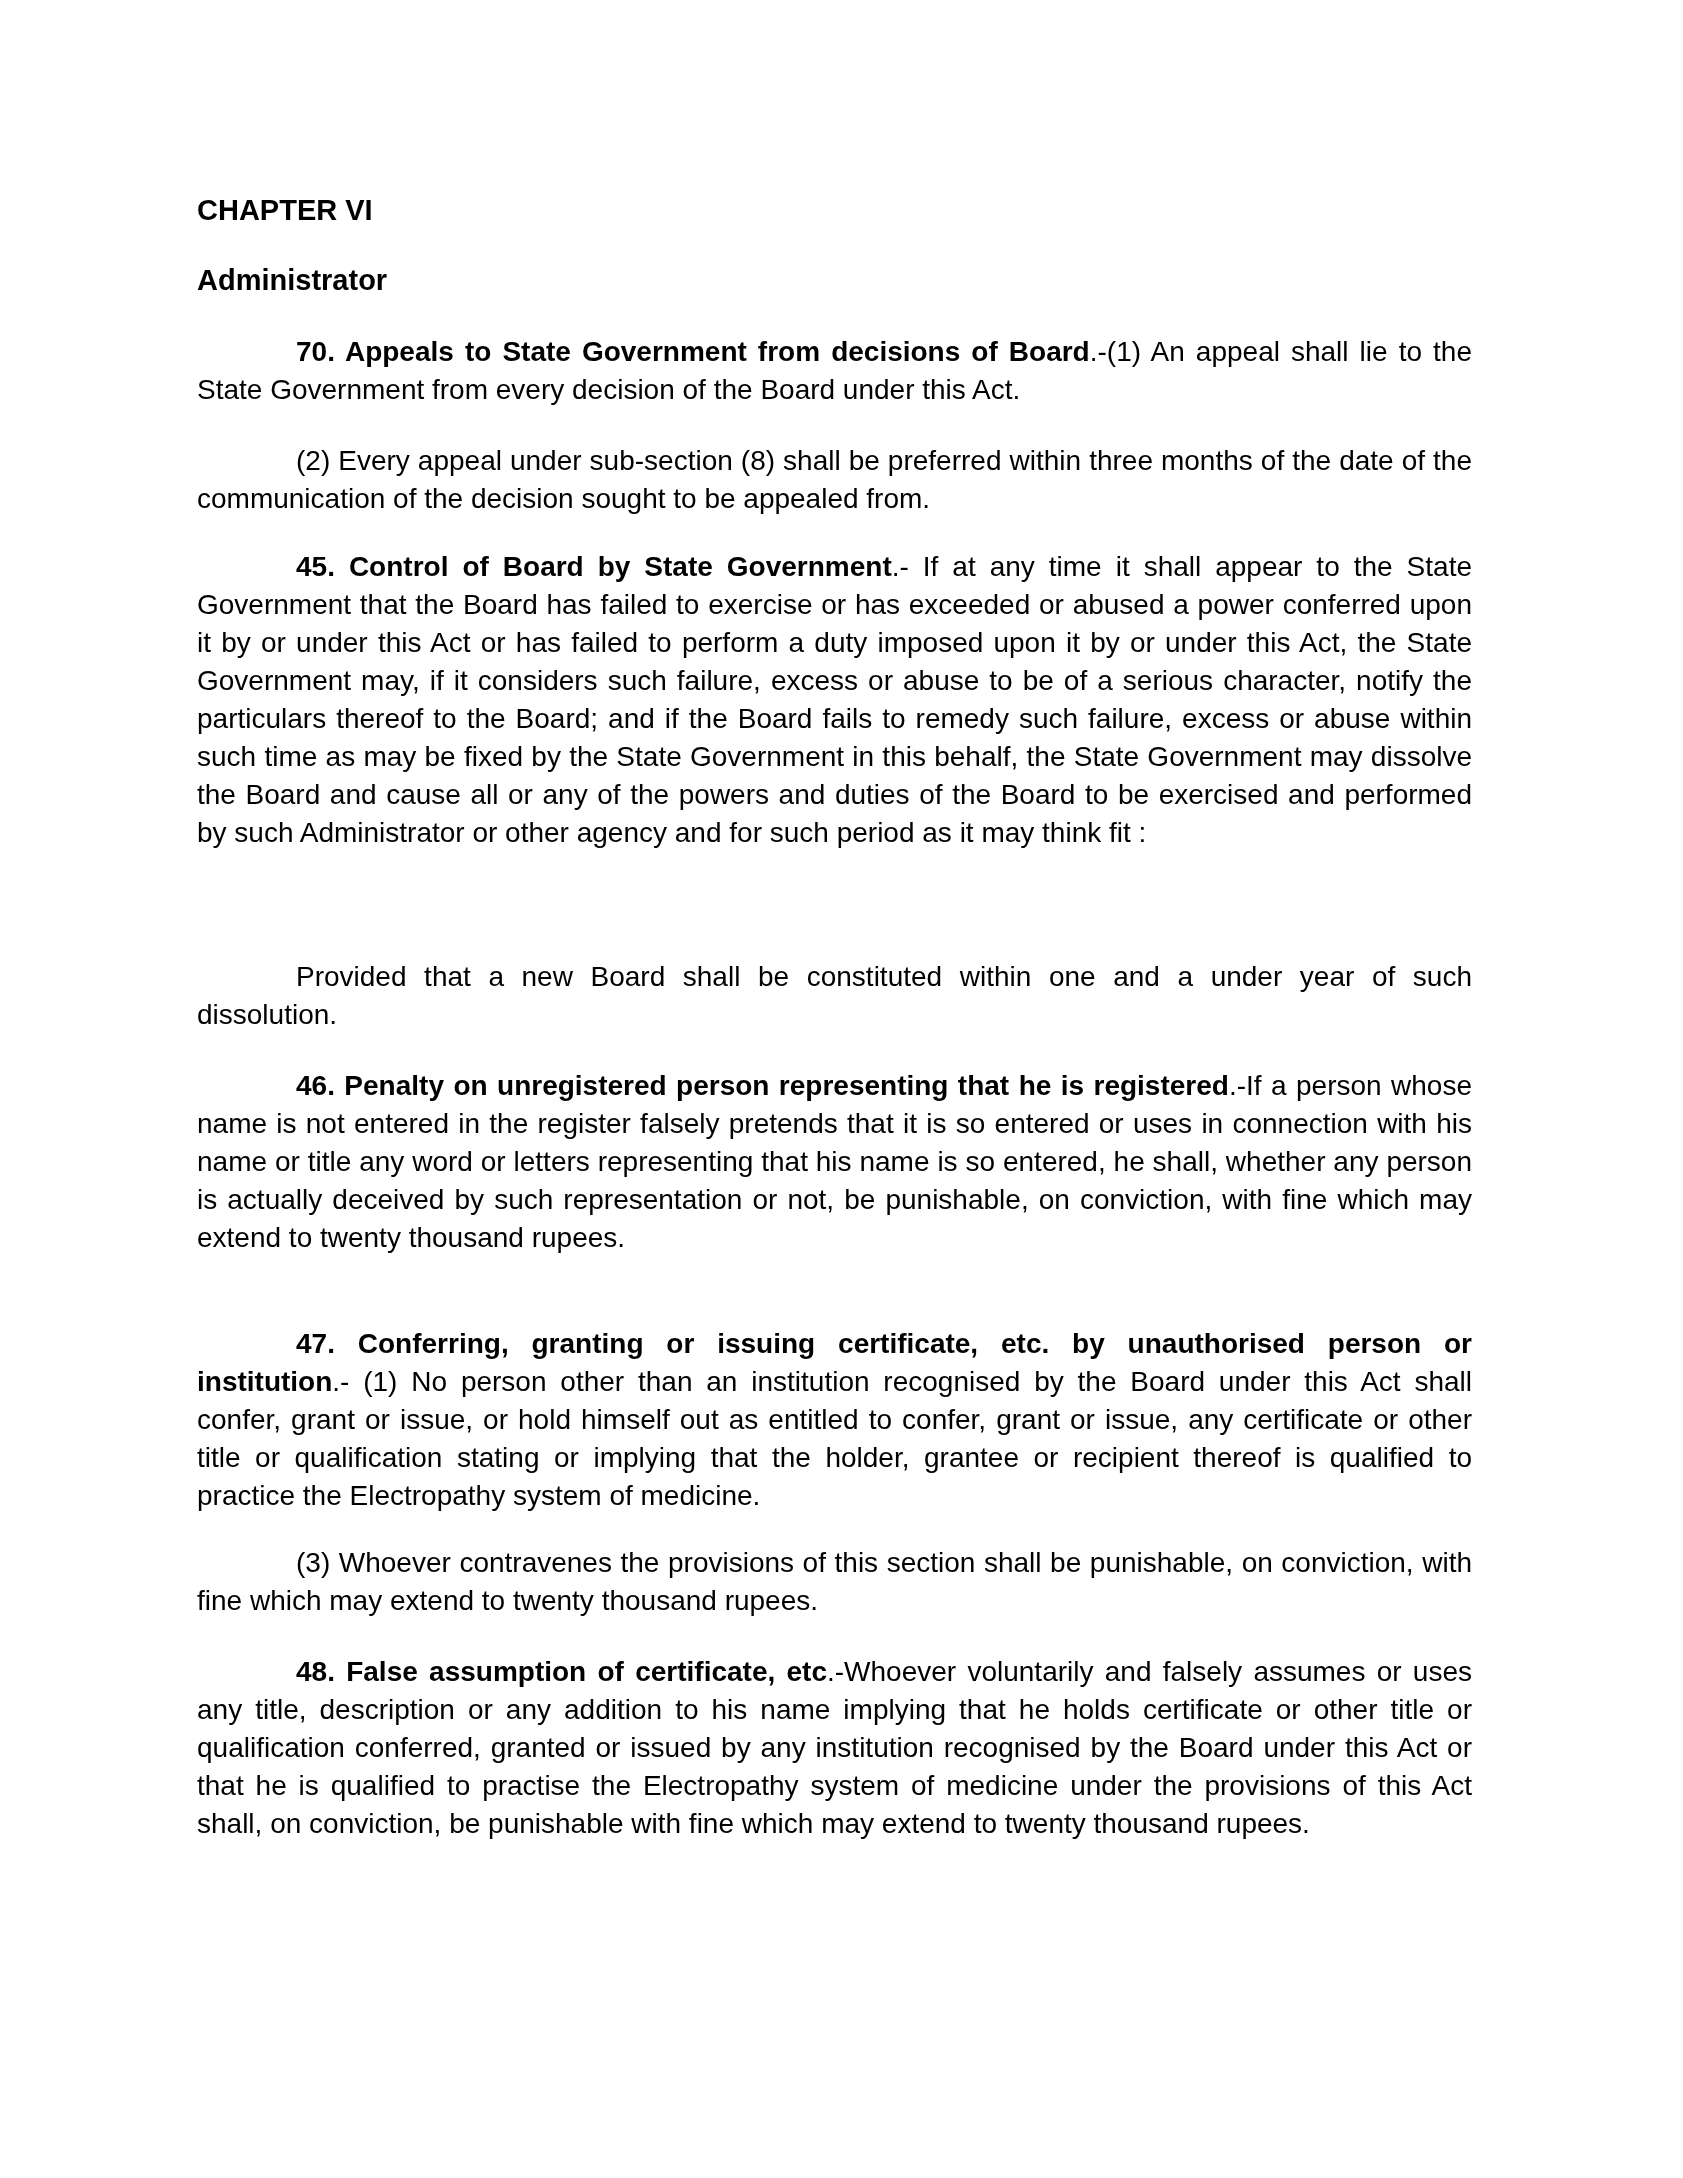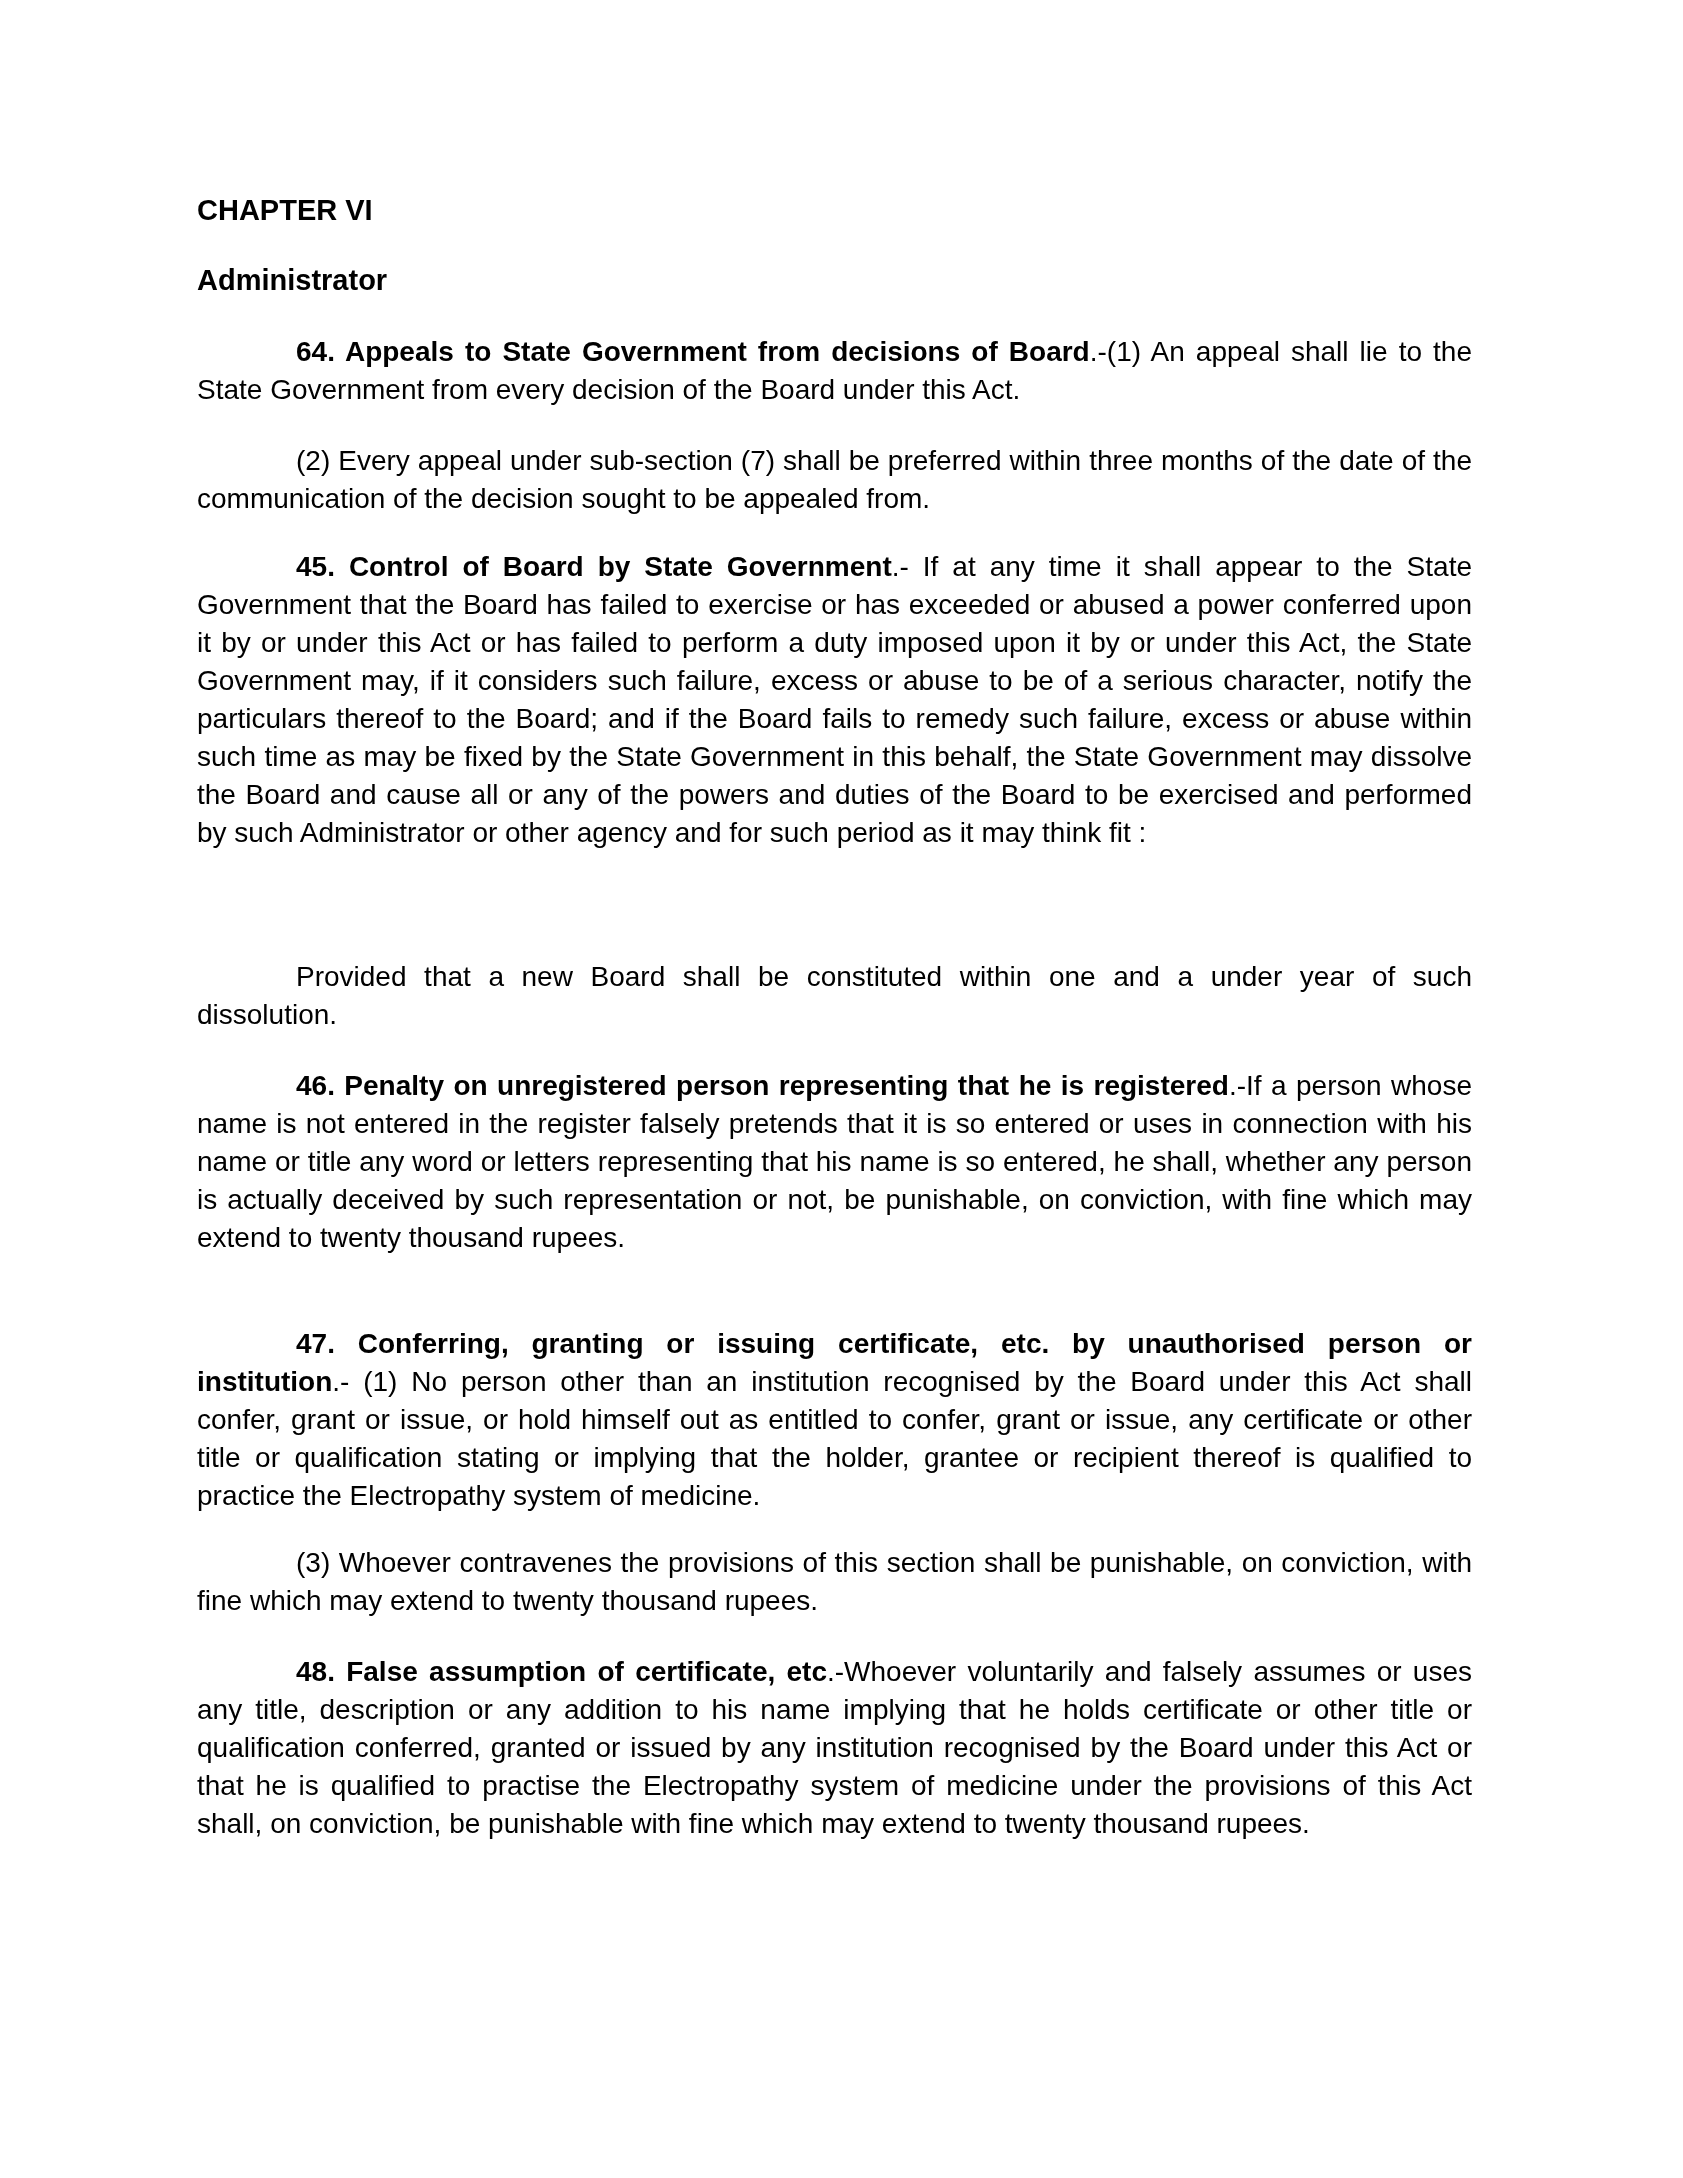--- a/index.html
+++ b/index.html
@@ -12,23 +12,23 @@
   .ind { text-indent:99px; }
   b { font-weight:bold; }
 </style>
 </head>
 <body>
 
 <div class="page">
   <div class="center chap">CHAPTER VI</div>
   <div class="center misc">Administrator</div>
 
-  <div class="para ind" style="top:333px"><b>64. Appeals to State Government from decisions of Board</b><span>.-(1) An appeal shall lie to the State Government from every decision of the Board under this Act.</span></div>
+  <div class="para ind" style="top:333px"><b>70. Appeals to State Government from decisions of Board</b><span>.-(1) An appeal shall lie to the State Government from every decision of the Board under this Act.</span></div>
 
-  <div class="para ind" style="top:442px"><span>(2) Every appeal under sub-section (7) shall be preferred within three months of the date of the communication of the decision sought to be appealed from.</span></div>
+  <div class="para ind" style="top:442px"><span>(2) Every appeal under sub-section (8) shall be preferred within three months of the date of the communication of the decision sought to be appealed from.</span></div>
 
   <div class="para ind" style="top:548px"><b>45. Control of Board by State Government</b><span>.- If at any time it shall appear to the State Government that the Board has failed to exercise or has exceeded or abused a power conferred upon it by or under this Act or has failed to perform a duty imposed upon it by or under this Act, the State Government may, if it considers such failure, excess or abuse to be of a serious character, notify the particulars thereof to the Board; and if the Board fails to remedy such failure, excess or abuse within such time as may be fixed by the State Government in this behalf, the State Government may dissolve the Board and cause all or any of the powers and duties of the Board to be exercised and performed by such Administrator or other agency and for such period as it may think fit :</span></div>
 
   <div class="para ind" style="top:958px; padding-right:28px"><span>Provided that a new Board shall be constituted within one and a under year of such dissolution.</span></div>
 
   <div class="para ind" style="top:1067px"><b>46. Penalty on unregistered person representing that he is registered</b><span>.-If a person whose name is not entered in the register falsely pretends that it is so entered or uses in connection with his name or title any word or letters representing that his name is so entered, he shall, whether any person is actually deceived by such representation or not, be punishable, on conviction, with fine which may extend to twenty thousand rupees.</span></div>
 
   <div class="para ind" style="top:1325px"><b>47. Conferring, granting or issuing certificate, etc. by unauthorised person or institution</b><span>.- (1) No person other than an institution recognised by the Board under this Act shall confer, grant or issue, or hold himself out as entitled to confer, grant or issue, any certificate or other title or qualification stating or implying that the holder, grantee or recipient thereof is qualified to practice the Electropathy system of medicine.</span></div>
 
   <div class="para ind" style="top:1544px"><span>(3) Whoever contravenes the provisions of this section shall be punishable, on conviction, with fine which may extend to twenty thousand rupees.</span></div>

